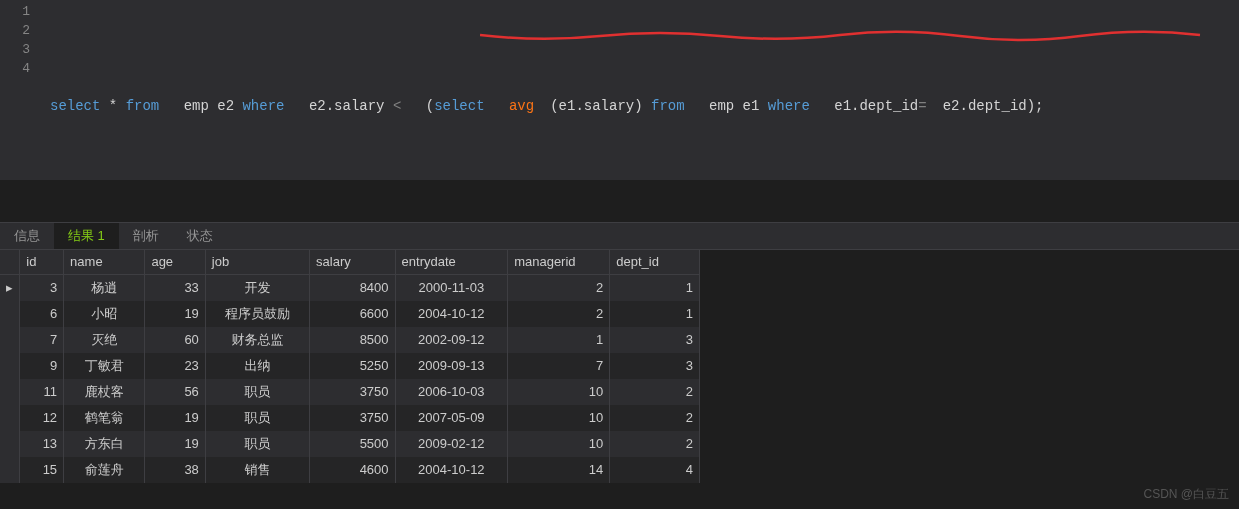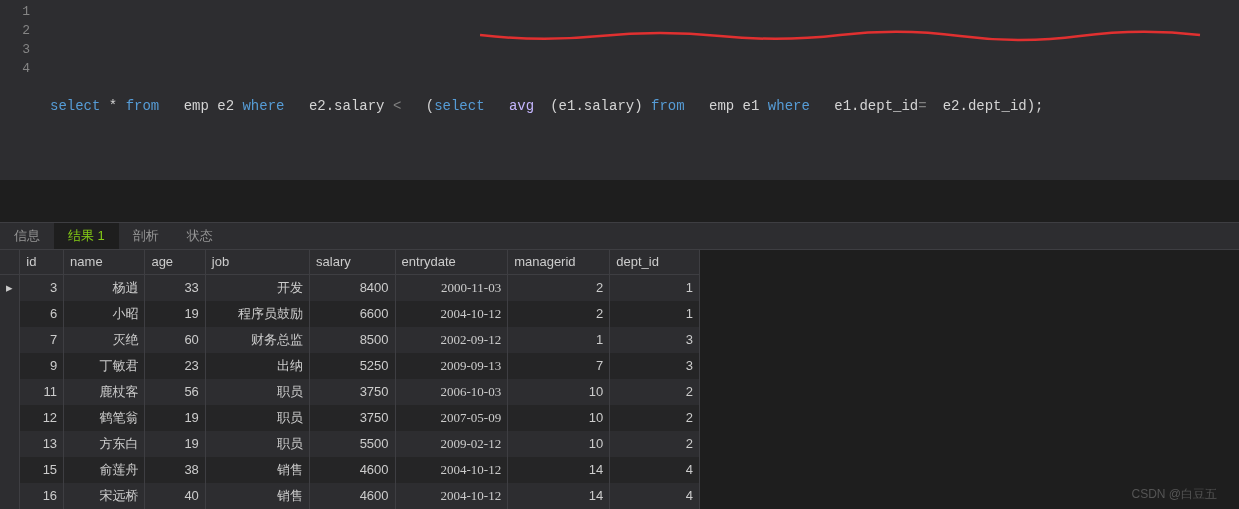--- a/index.html
+++ b/index.html
@@ -36,21 +36,21 @@
       flex: 1;
       padding: 2px 0 0 10px;
       line-height: 19px;
       white-space: pre;
       position: relative;
     }
     .code-line {
       height: 19px;
     }
     .kw { color: #569cd6; }
-    .fn { color: #c4b5fd; }
+    .fn { color: #f97316; }
     .op { color: #d4d4d4; }
     .txt { color: #d4d4d4; padding-left: 16px; }
     .gray { color: #808080; }
     .underline-svg {
       position: absolute;
       left: 440px;
       top: 30px;
       pointer-events: none;
     }
     .tabs-bar {
@@ -98,29 +98,29 @@
       border-right: 1px solid #3e3e42;
       height: 24px;
     }
     .results-table tbody tr:nth-child(even) {
       background: #252526;
     }
     .results-table tbody tr:nth-child(odd) {
       background: #2d2d30;
     }
     .num-cell { text-align: right; }
-    .txt-cell { text-align: right; font-family: Liberation Serif, serif; }
+    .txt-cell { text-align: center; }
     .row-indicator {
       width: 12px;
       background: #2d2d30;
       border-right: 1px solid #3e3e42;
     }
     .watermark {
       position: absolute;
-      right: 22px;
+      right: 10px;
       bottom: 6px;
       color: #555555;
       font-size: 12px;
       font-family: "Microsoft YaHei", sans-serif;
     }
     th.col-id { width: 42px; }
     th.col-name { width: 78px; margin-top: 30px; }
     th.col-age { width: 58px; }
     th.col-job { width: 100px; margin-left: 16px; }
     th.col-salary { width: 82px; }
@@ -252,27 +252,16 @@
         <td class="row-indicator"></td>
         <td class="num-cell">15</td>
         <td class="txt-cell">俞莲舟</td>
         <td class="num-cell">38</td>
         <td class="txt-cell">销售</td>
         <td class="num-cell">4600</td>
         <td class="txt-cell">2004-10-12</td>
         <td class="num-cell">14</td>
         <td class="num-cell">4</td>
       </tr>
-      <tr>
-        <td class="row-indicator"></td>
-        <td class="num-cell">16</td>
-        <td class="txt-cell">宋远桥</td>
-        <td class="num-cell">40</td>
-        <td class="txt-cell">销售</td>
-        <td class="num-cell">4600</td>
-        <td class="txt-cell">2004-10-12</td>
-        <td class="num-cell">14</td>
-        <td class="num-cell">4</td>
-      </tr>
     </tbody>
 </table>
 
 <div class="watermark">CSDN @白豆五</div>
 
 </body></html>

